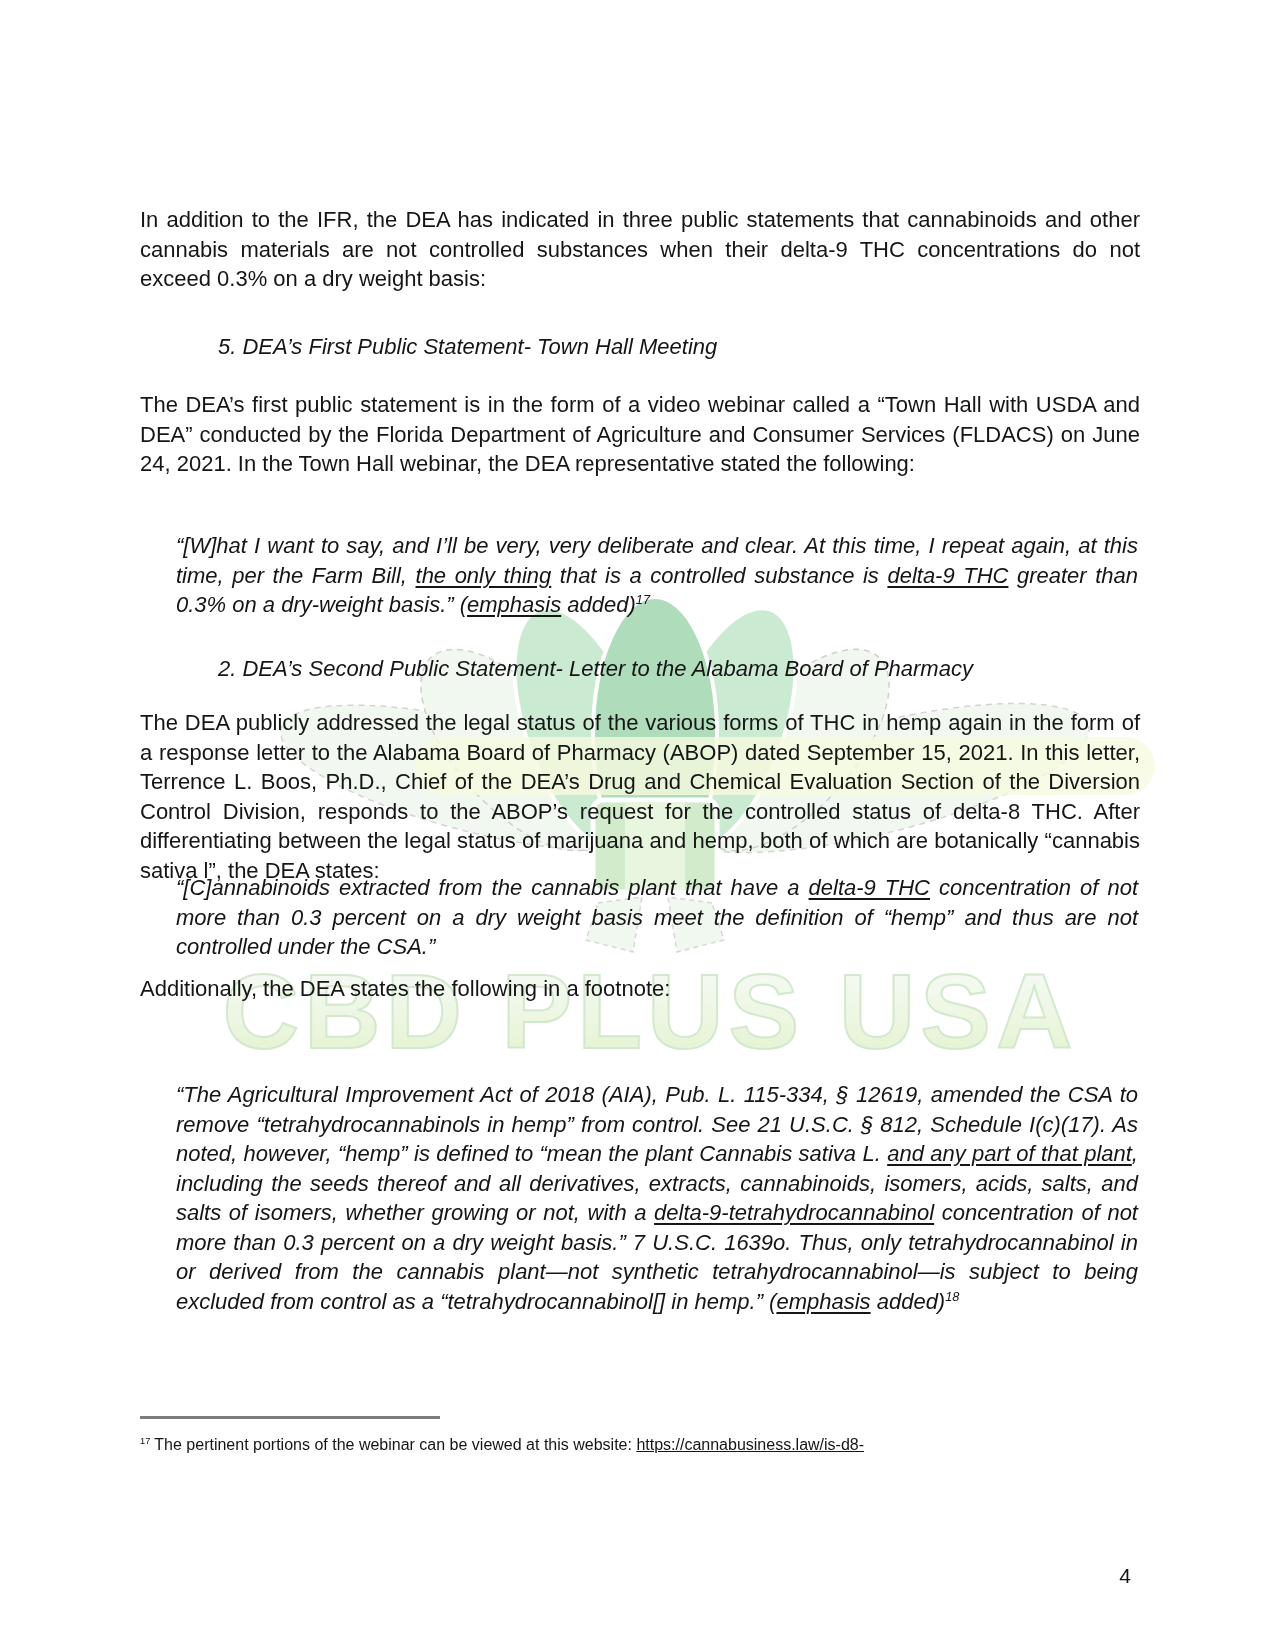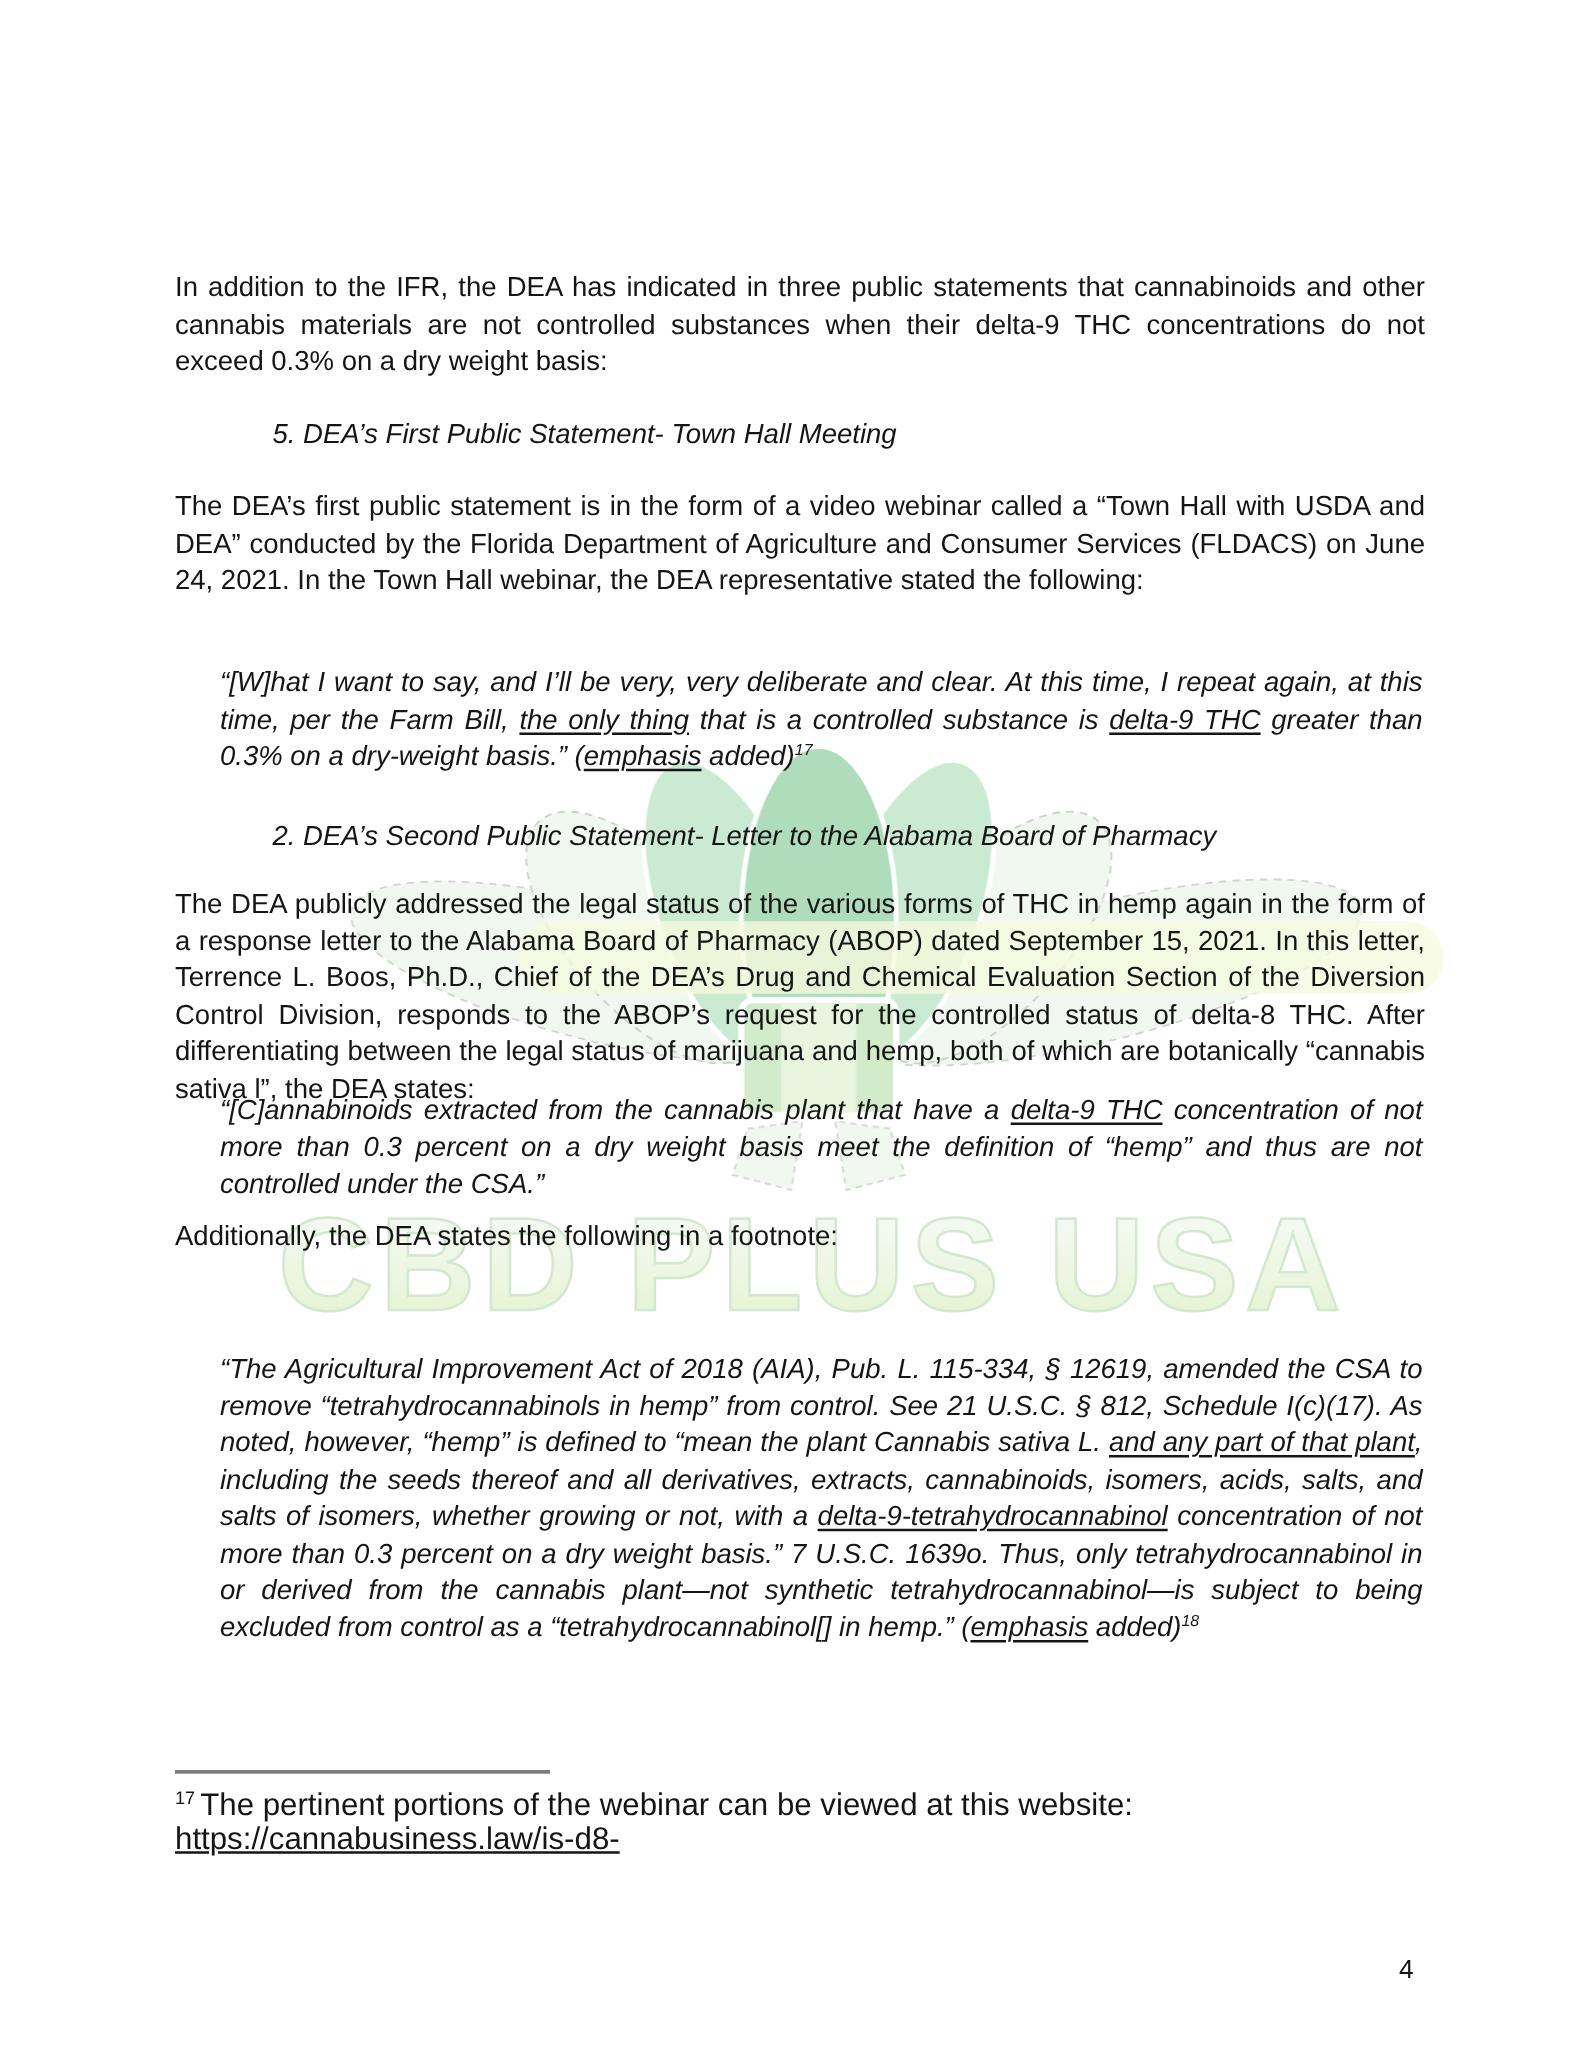--- a/index.html
+++ b/index.html
@@ -17,21 +17,21 @@
     margin:0; box-sizing:border-box;
   }
   .block.heading { font-style:italic; text-align:left; padding-left:78px; }
   .block.quote   { font-style:italic; padding-left:36px; padding-right:2px; }
 
   .u { text-decoration:underline; text-underline-offset:3px; text-decoration-thickness:1.5px; }
   sup { font-size:58%; line-height:0; vertical-align:super; }
 
   .footnotes {
     position:absolute; left:140px; top:1416px; width:1000px;
-    font-size:25px; line-height:27px; text-align:left;
+    font-size:16px; line-height:27px; text-align:left;
   }
   .fn-sep { width:300px; border-top:3px solid #7d7d7d; margin:0 0 12px 0; }
   .fn { margin:0; }
   .fn sup { margin-right:4px; }
   .link { text-decoration:underline; color:inherit; cursor:pointer; }
 
   .page-number { position:absolute; left:1100px; top:1564px; width:50px; text-align:center; font-size:21px; }
 </style>
 </head>
 <body>
@@ -66,21 +66,21 @@
 
       <path d="M 598 903 L 642 897 L 633 952 L 586 940 Z" stroke="#d2d2d2" stroke-width="1.5" stroke-dasharray="5 4" fill="#f0f8ee"></path>
       <path d="M 712 903 L 668 897 L 677 952 L 724 940 Z" stroke="#d2d2d2" stroke-width="1.5" stroke-dasharray="5 4" fill="#f0f8ee"></path>
     </g>
 
     <text x="650" y="1048" font-family="Liberation Sans, sans-serif" font-size="106" font-weight="bold" letter-spacing="5" text-anchor="middle" fill="url(#wmgrad)" stroke-width="2" stroke="#d3e9cd">CBD PLUS USA</text>
   </svg>
 
   <div class="content">
     <div id="doc-body">
-        <div class="block body" style="top: 205px; margin-top: 10px;"><span>In addition to the IFR, the DEA has indicated in three public statements that cannabinoids and other cannabis materials are not controlled substances when their delta-9 THC concentrations do not exceed 0.3% on a dry weight basis:</span></div>
+        <div class="block body" style="top: 205px;"><span>In addition to the IFR, the DEA has indicated in three public statements that cannabinoids and other cannabis materials are not controlled substances when their delta-9 THC concentrations do not exceed 0.3% on a dry weight basis:</span></div>
         <div class="block heading" style="top: 332px;"><span>5. DEA’s First Public Statement- Town Hall Meeting</span></div>
         <div class="block body" style="top: 390px;"><span>The DEA’s first public statement is in the form of a video webinar called a “Town Hall with USDA and DEA” conducted by the Florida Department of Agriculture and Consumer Services (FLDACS) on June 24, 2021. In the Town Hall webinar, the DEA representative stated the following:</span></div>
         <div class="block quote" style="top: 531px;"><span>“[W]hat I want to say, and I’ll be very, very deliberate and clear. At this time, I repeat again, at this time, per the Farm Bill, </span><span class="u">the only thing</span><span> that is a controlled substance is </span><span class="u">delta-9 THC</span><span> greater than 0.3% on a dry-weight basis.” (</span><span class="u">emphasis</span><span> added)</span><sup>17</sup></div>
         <div class="block heading" style="top: 654px;"><span>2. DEA’s Second Public Statement- Letter to the Alabama Board of Pharmacy</span></div>
         <div class="block body" style="top: 708px;"><span>The DEA publicly addressed the legal status of the various forms of THC in hemp again in the form of a response letter to the Alabama Board of Pharmacy (ABOP) dated September 15, 2021. In this letter, Terrence L. Boos, Ph.D., Chief of the DEA’s Drug and Chemical Evaluation Section of the Diversion Control Division, responds to the ABOP’s request for the controlled status of delta-8 THC. After differentiating between the legal status of marijuana and hemp, both of which are botanically “cannabis sativa l”, the DEA states:</span></div>
         <div class="block quote" style="top: 873px;"><span>“[C]annabinoids extracted from the cannabis plant that have a </span><span class="u">delta-9 THC</span><span> concentration of not more than 0.3 percent on a dry weight basis meet the definition of “hemp” and thus are not controlled under the CSA.”</span></div>
         <div class="block body" style="top: 974px;"><span>Additionally, the DEA states the following in a footnote:</span></div>
         <div class="block quote" style="top: 1080px;"><span>“The Agricultural Improvement Act of 2018 (AIA), Pub. L. 115-334, § 12619, amended the CSA to remove “tetrahydrocannabinols in hemp” from control. See 21 U.S.C. § 812, Schedule I(c)(17). As noted, however, “hemp” is defined to “mean the plant Cannabis sativa L. </span><span class="u">and any part of that plant</span><span>, including the seeds thereof and all derivatives, extracts, cannabinoids, isomers, acids, salts, and salts of isomers, whether growing or not, with a </span><span class="u">delta-9-tetrahydrocannabinol</span><span> concentration of not more than 0.3 percent on a dry weight basis.” 7 U.S.C. 1639o. Thus, only tetrahydrocannabinol in or derived from the cannabis plant—not synthetic tetrahydrocannabinol—is subject to being excluded from control as a “tetrahydrocannabinol[] in hemp.” (</span><span class="u">emphasis</span><span> added)</span><sup>18</sup></div>
       </div>
 

